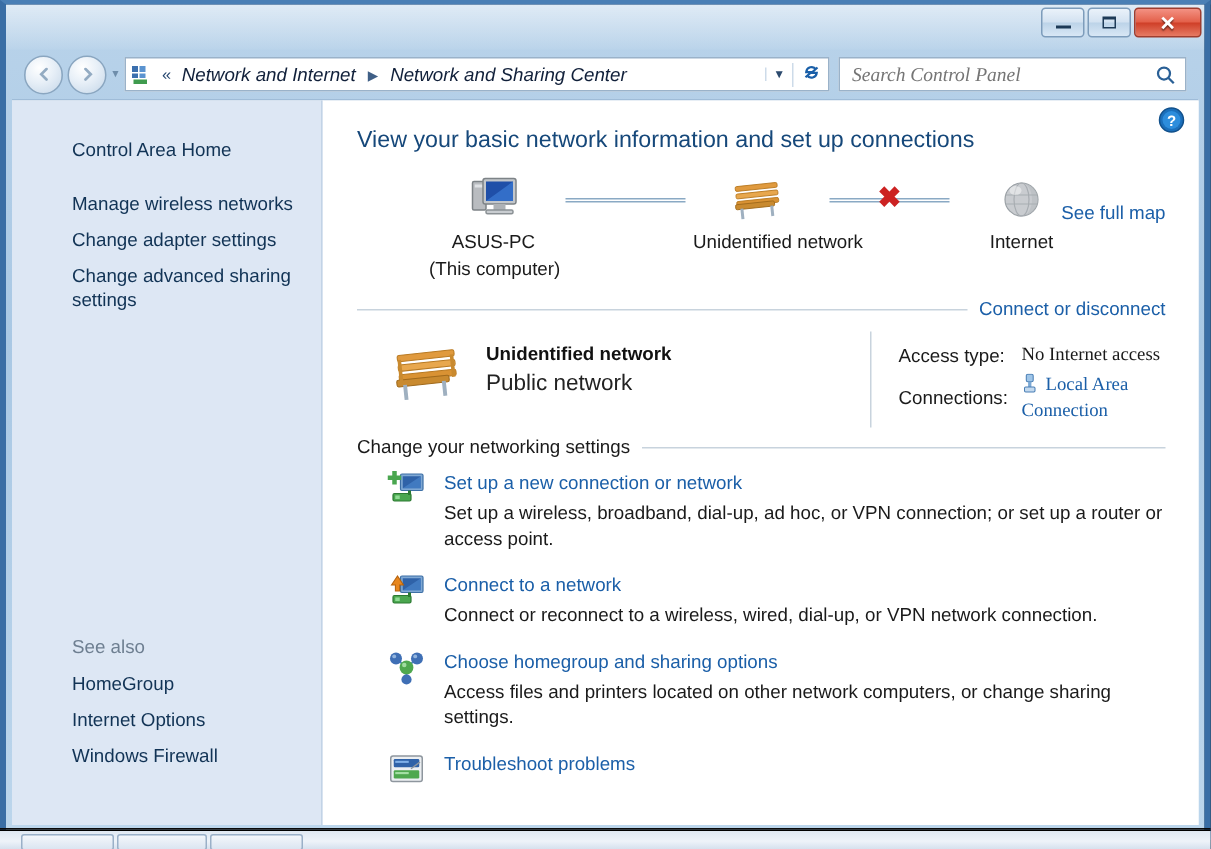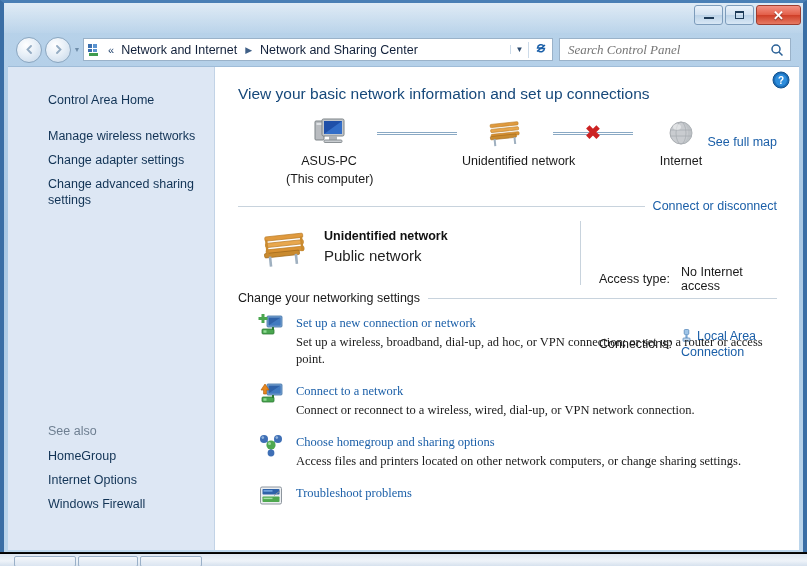--- a/index.html
+++ b/index.html
@@ -148,21 +148,21 @@
   .crumbs {
     display: flex;
     align-items: center;
     flex: 1;
     min-width: 0;
     font-size: 12.5px;
     color: #11203a;
     white-space: nowrap;
   }
   .chev-dbl { color: #24456e; font-size: 11px; padding: 0 4px; }
-  .crumb { padding: 2px 3px; cursor: pointer; color: #11203a; }
+  .crumb { padding: 2px 3px; cursor: pointer; color: #11203a; font-style: italic; }
   .crumb-sep { color: #3f5f86; font-size: 9px; padding: 0 5px; }
   #addr-drop {
     width: 18px;
     flex: none;
     text-align: center;
     color: #2c4a6e;
     font-size: 8px;
     border-left: 1px solid #cddbe9;
     cursor: pointer;
   }
@@ -359,28 +359,28 @@
     align-items: flex-start;
     padding-left: 20px;
     height: 64px;
   }
   #active-net .bench { width: 66px; flex: none; padding-top: 8px; }
   #active-net .names { flex: none; width: 256px; padding-top: 8px; }
   #active-net .nm-title { font-size: 12.5px; font-weight: bold; color: #111; }
   #active-net .nm-sub { font-size: 15px; color: #222; margin-top: 4px; }
   #net-divider { width: 1px; background: #c8d3dd; align-self: stretch; margin: 0 18px 0 0; }
   #active-net .details { flex: 1; padding-top: 8px; font-size: 12.5px; color: #1a1a1a; }
-  .det-row { display: flex; align-items: center; margin-bottom: 5px; margin-top: 36px; }
+  .det-row { display: flex; align-items: center; margin-bottom: 5px; }
   .det-key { width: 82px; flex: none; }
-  .det-val { color: #1a1a1a; }
+  .det-val { color: #1a1a1a; font-family: Liberation Serif, serif; }
   .det-val a { color: #1b5fa8; text-decoration: none; cursor: pointer; }
   .lan-icon { display: inline-block; vertical-align: -2px; margin-right: 5px; }
 
   
-  #tasks { padding-left: 20px; margin-top: 2px; font-family: Liberation Serif, serif; }
+  #tasks { padding-left: 20px; margin-top: 2px; }
   .task {
     display: flex;
     align-items: flex-start;
     margin-bottom: 13px;
   }
   .task .ticon {
     width: 38px;
     flex: none;
     padding-top: 1px;
   }

